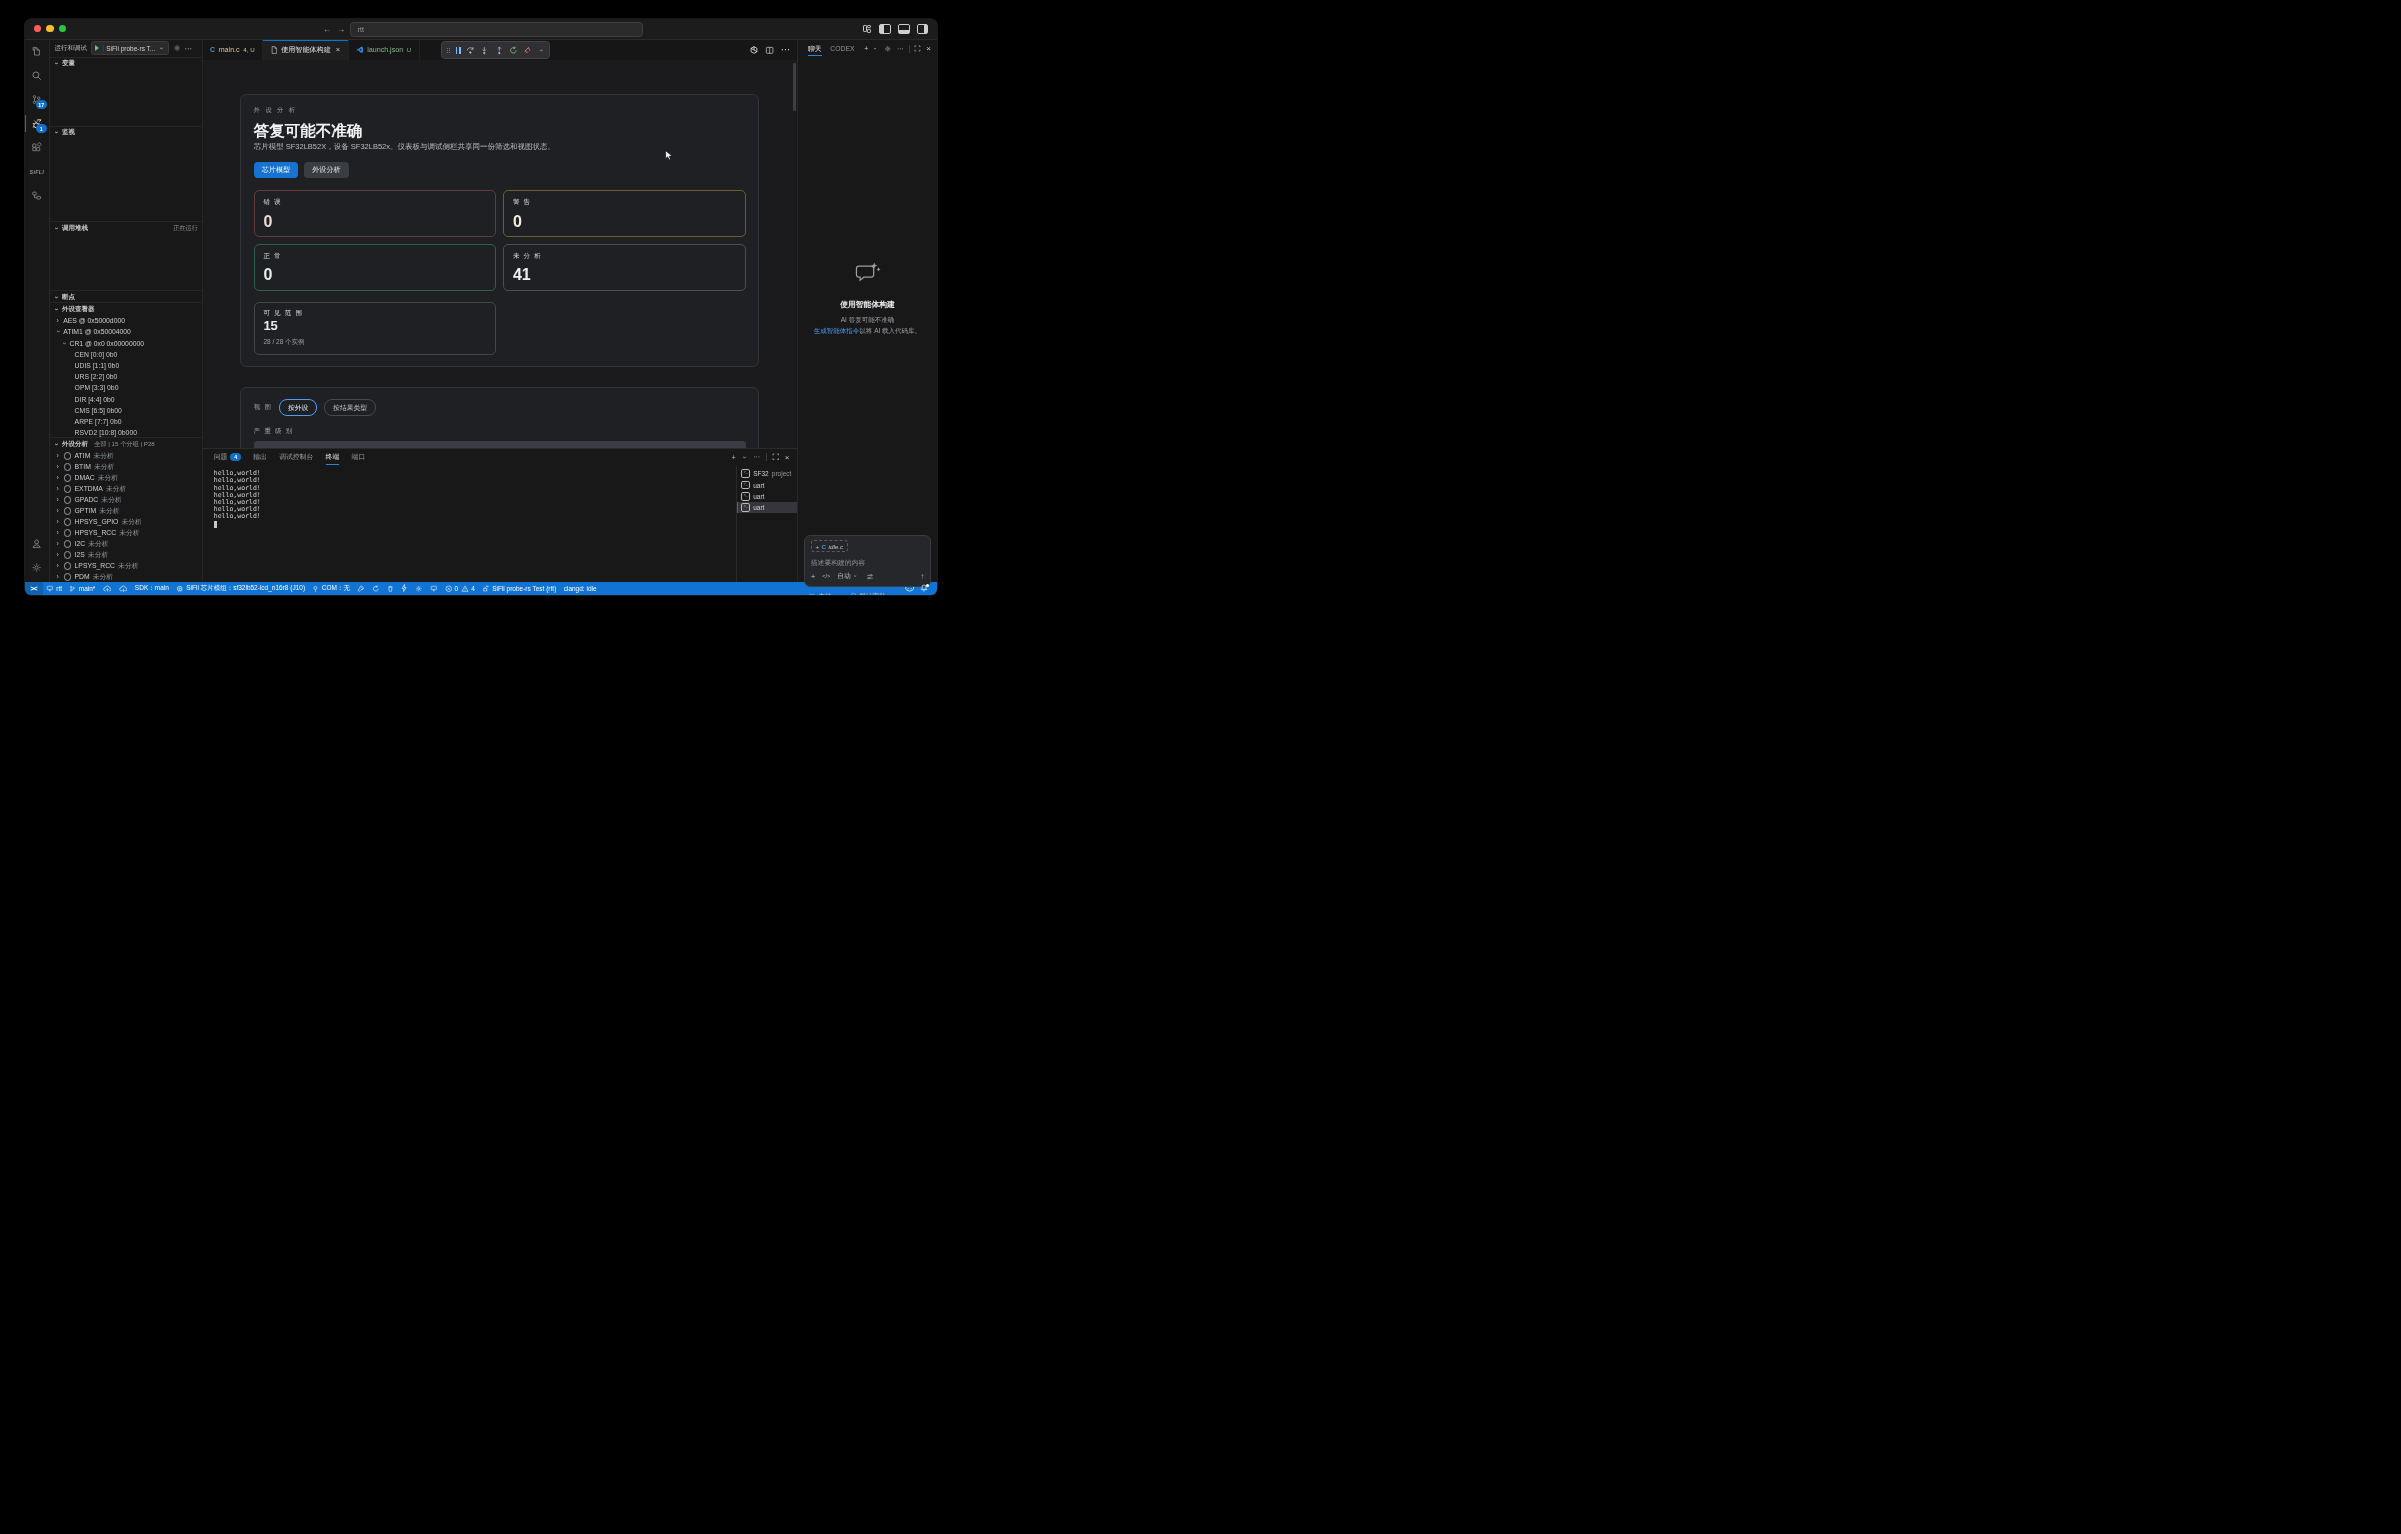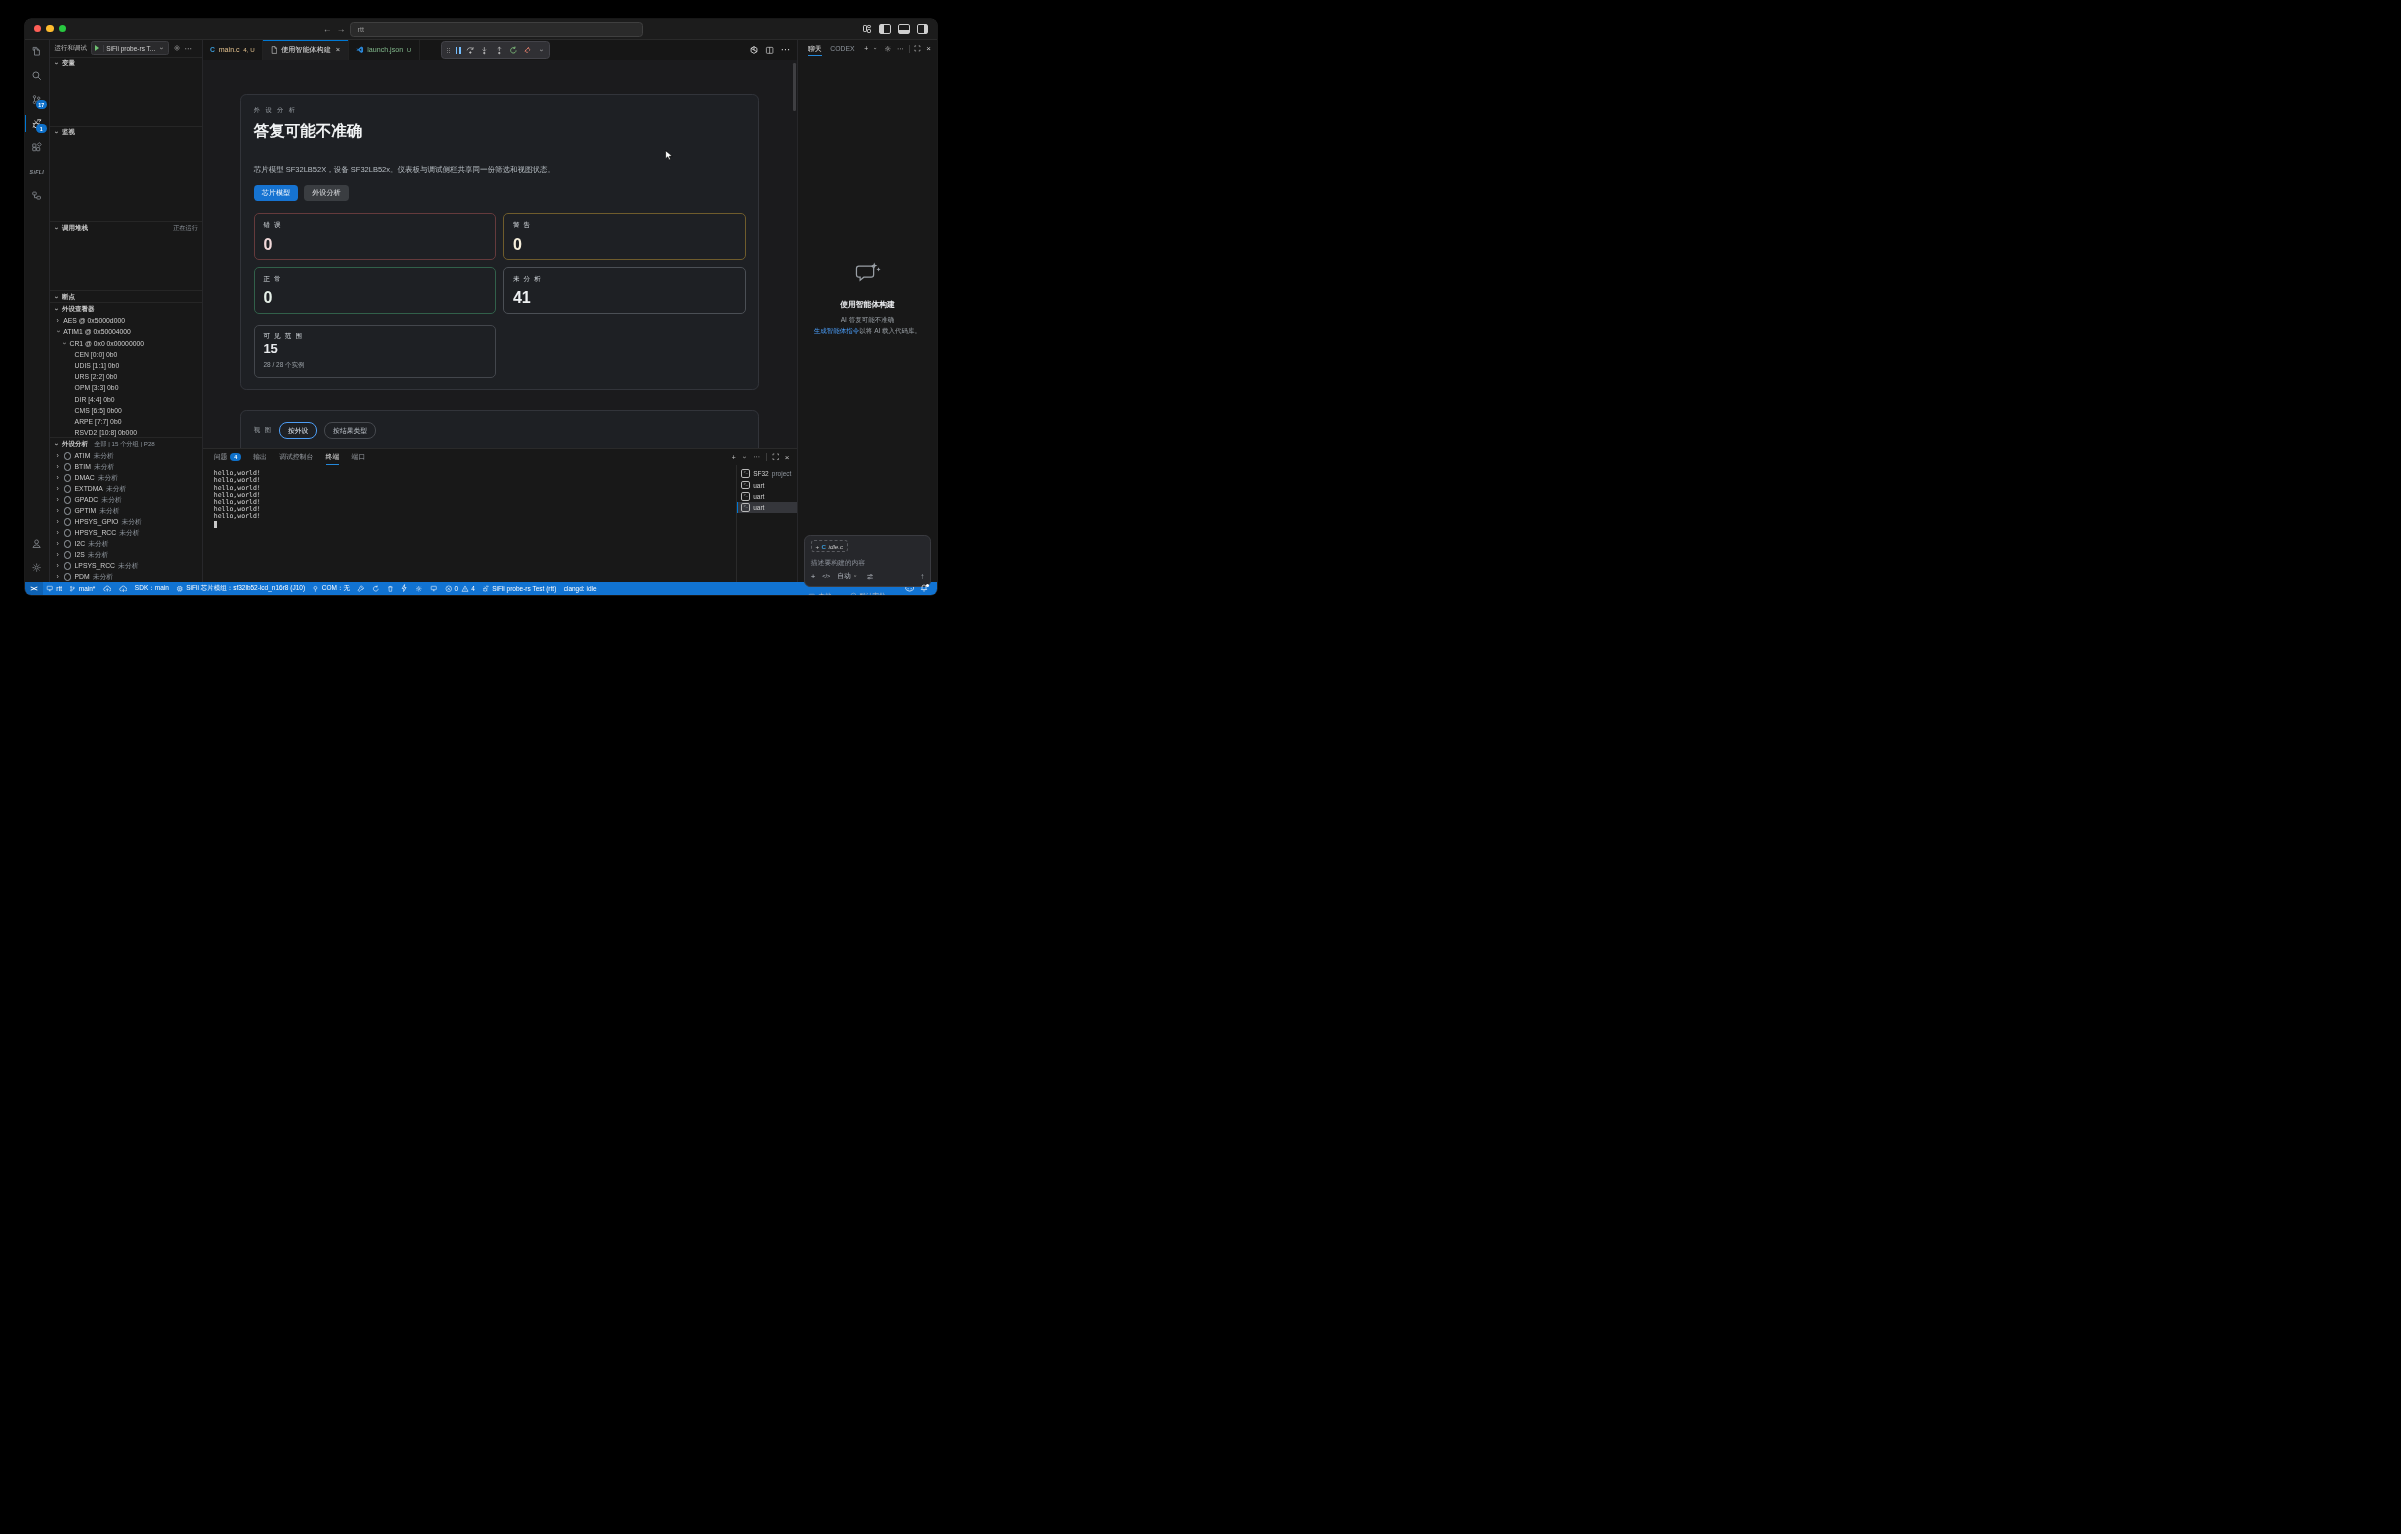--- a/index.html
+++ b/index.html
@@ -64,21 +64,21 @@
   .pause{display:flex;gap:1.6px;}
   .pause i{width:1.6px;height:6.8px;background:#75beff;}
   .ed-actions{position:absolute;right:6.2px;top:0;height:20.5px;display:flex;align-items:center;gap:6.2px;color:#cfcfcf;}
   .editor-content{flex:1;background:#1b1b1d;position:relative;overflow:hidden;}
   .scroll-thumb{position:absolute;right:0.6px;top:2.5px;width:3.1px;height:48px;background:#3f3f42;border-radius:1.2px;}
   
   .dash{width:519px;margin:34px auto 0;}
   .card{background:#1e2024;border:0.6px solid #32343a;border-radius:6.2px;padding:11.2px 12.4px;}
   .eyebrow{font-size:6.2px;letter-spacing:1.9px;color:#9aa0a6;}
   .dash-title{font-size:15.5px;font-weight:bold;color:#f1f3f4;margin-top:5.6px;}
-  .dash-desc{font-size:7.5px;color:#b7bdc3;margin-top:23px;}
+  .dash-desc{font-size:7.5px;color:#b7bdc3;margin-top:0;}
   .btn-row{margin-top:10px;display:flex;gap:6.2px;}
   .btn{height:16px;border-radius:3.7px;font-size:7.1px;display:flex;align-items:center;padding:0 8px;color:#fff;}
   .btn.primary{background:#1673d1;}
   .btn.secondary{background:#3a3d41;color:#e3e5e8;}
   .stat-grid{margin-top:12.4px;display:grid;grid-template-columns:1fr 1fr;gap:6.8px;}
   .stat{height:47px;border:0.6px solid;border-radius:5px;padding:6.8px 8.7px;box-sizing:border-box;}
   .stat .lb{font-size:6.5px;letter-spacing:1.2px;color:#d9dee3;}
   .stat .val{font-size:16px;font-weight:bold;margin-top:5.6px;}
   .b-red{border-color:#653a3c;} .v-red{color:#f2d9da;}
   .b-amber{border-color:#6f5c2c;} .v-amber{color:#f5eedb;}

